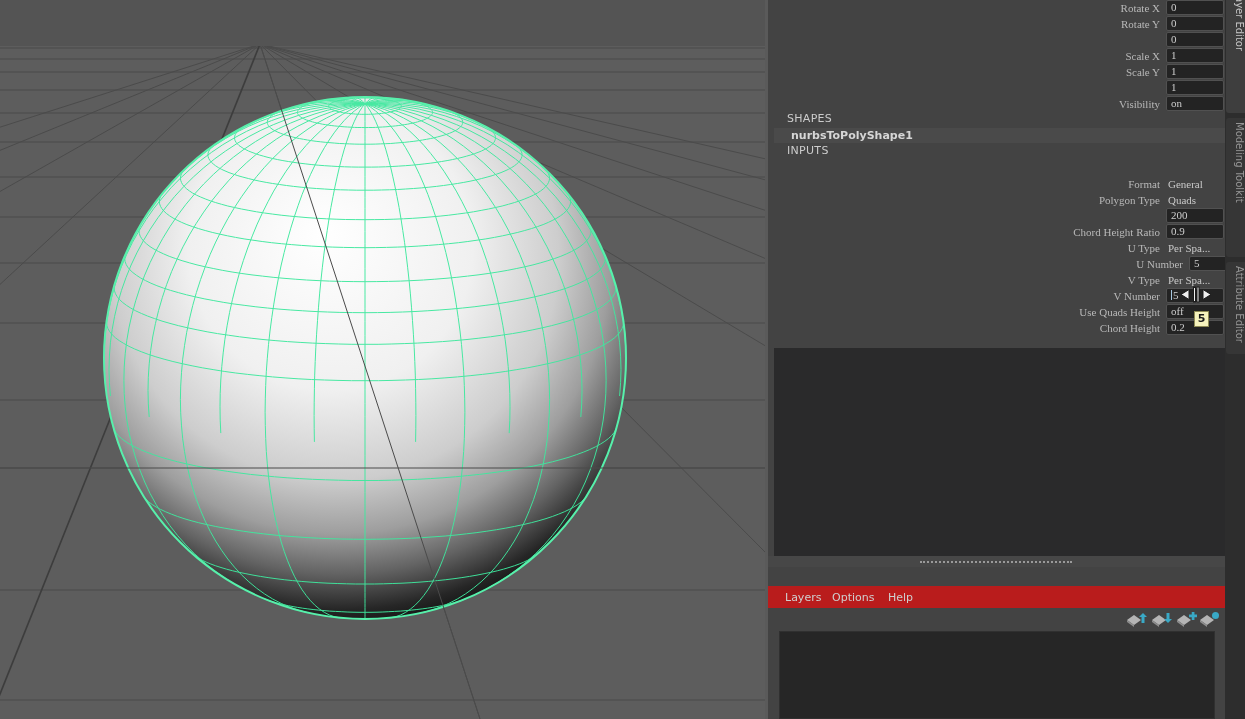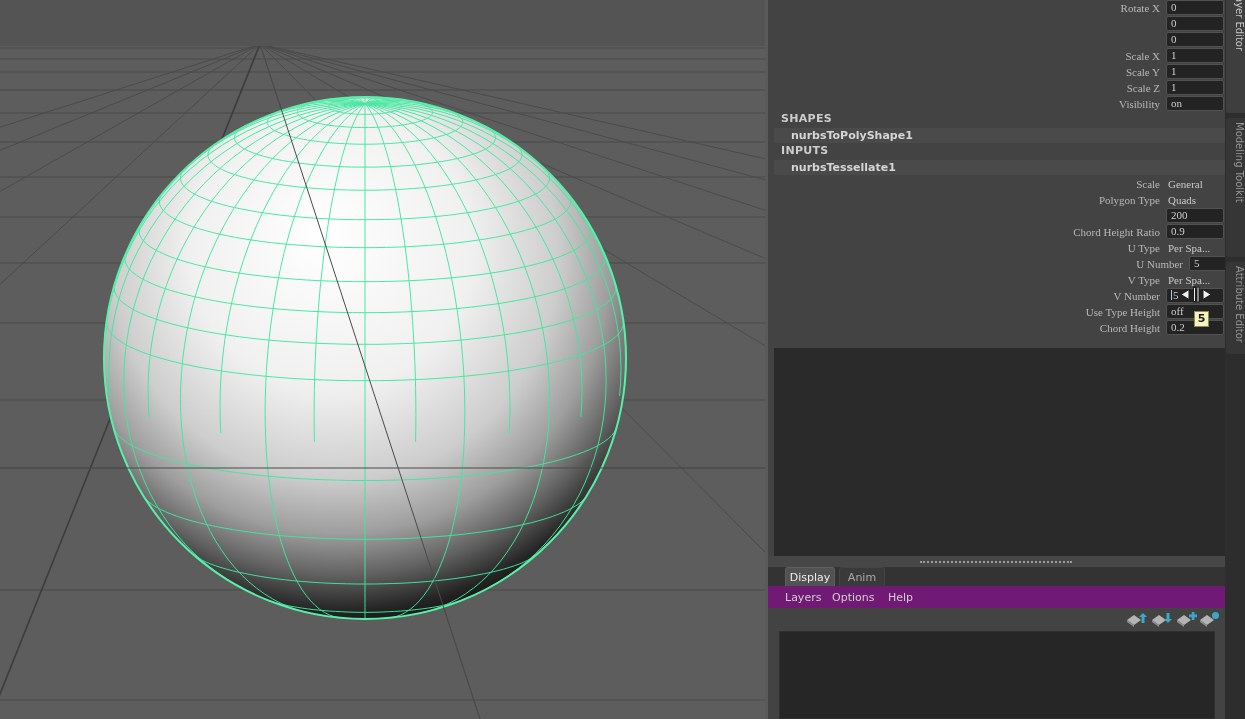--- a/index.html
+++ b/index.html
@@ -17,34 +17,34 @@
   .cb-row { position:absolute; left:0; width:457px; height:16px;font-family:Liberation Serif, serif; }
   .cb-label { position:absolute; left:0; top:2px; width:392px; text-align:right; color:#b8b8b8; }
   .cb-field {
     position:absolute; left:398px; top:0px; width:58px; height:15px;
     background:#232323; border:1px solid #515151; border-radius:2px;
     color:#cdcdcd; padding-left:4px; line-height:13px;
   }
   .cb-enum { position:absolute; left:400px; top:2px; color:#c9c9c9; }
   .caret { display:inline-block; width:1px; height:10px; background:#a8c8e0; vertical-align:-1px; margin-right:1px; }
 
-  .section-header { position:absolute; left:13px; height:16px; color:#cccccc; font-weight:bold; letter-spacing:0.3px; }
+  .section-header { position:absolute; left:19px; height:16px; color:#cccccc; font-weight:normal; letter-spacing:0.3px; }
   .shape-row { position:absolute; left:6px; width:451px; height:15px; background:#4a4a4a; color:#d6d6d6; font-weight:bold; }
   .shape-row span { margin-left:17px; line-height:15px; }
 
   #dark-area { position:absolute; left:6px; top:348px; width:451px; height:208px; background:#2a2a2b; }
   #splitter { position:absolute; left:0; top:556px; width:457px; height:11px; background:#474747; }
   #splitter .dots { position:absolute; left:152px; top:5px; width:152px; height:0; border-top:2px dotted #9a9a9a; }
 
   #layer-tabbar { position:absolute; left:0; top:567px; width:457px; height:19px; background:#333333; }
   .ltab { position:absolute; top:0; height:19px; text-align:center; line-height:19px; border-radius:3px 3px 0 0; }
   .ltab.active { background:#525252; color:#ececec; border:1px solid #5e5e5e; border-bottom:none; }
   .ltab.inactive { background:#3a3a3a; color:#a8a8a8; border:1px solid #444; border-bottom:none; }
 
-  #layer-menus { position:absolute; left:0; top:586px; width:457px; height:22px; background:#701a75; }
+  #layer-menus { position:absolute; left:0; top:586px; width:457px; height:22px; background:#b91c1c; }
   .menu-item { position:absolute; top:5px; color:#cfcfcf; }
 
   #layer-icons { position:absolute; left:0; top:608px; width:457px; height:23px; }
   .licon { position:absolute; top:3px; width:21px; height:17px; cursor:pointer; }
 
   #layers-list { position:absolute; left:11px; top:631px; width:436px; height:88px; background:#262626; border:1px solid #303030; }
 
   .side-tab { position:absolute; left:1px; width:19px; border-radius:3px 0 0 3px; overflow:hidden; }
   .side-tab span {
     writing-mode:vertical-rl; display:block; width:19px; height:100%;
@@ -183,55 +183,52 @@
 
   <div id="divider"></div>
 
   <div id="right-panel">
     <div id="transform-rows">
         <div class="cb-row" style="top: 0px;">
           <div class="cb-label">Rotate X</div>
           <div class="cb-field">0</div>
         </div>
         <div class="cb-row" style="top: 16px;">
+          <div class="cb-label">Rotate Y</div>
           <div class="cb-field">0</div>
         </div>
         <div class="cb-row" style="top: 32px;">
           <div class="cb-field">0</div>
         </div>
         <div class="cb-row" style="top: 48px;">
           <div class="cb-label">Scale X</div>
           <div class="cb-field">1</div>
         </div>
         <div class="cb-row" style="top: 64px;">
           <div class="cb-label">Scale Y</div>
           <div class="cb-field">1</div>
         </div>
         <div class="cb-row" style="top: 80px;">
-          <div class="cb-label">Scale Z</div>
           <div class="cb-field">1</div>
         </div>
         <div class="cb-row" style="top: 96px;">
           <div class="cb-label">Visibility</div>
           <div class="cb-field">on</div>
         </div>
       </div>
 
     <div class="section-header" style="top:112px">SHAPES</div>
     <div class="shape-row" style="top:128px">
       <span>nurbsToPolyShape1</span>
     </div>
     <div class="section-header" style="top:144px">INPUTS</div>
-    <div class="shape-row" style="top:160px">
-      <span>nurbsTessellate1</span>
-    </div>
 
     <div id="attr-rows">
         <div class="cb-row" style="top: 176px;">
-          <div class="cb-label">Scale</div>
+          <div class="cb-label">Format</div>
           <div class="cb-enum">General</div>
         </div>
         <div class="cb-row" style="top: 192px;">
           <div class="cb-label">Polygon Type</div>
           <div class="cb-enum">Quads</div>
         </div>
         <div class="cb-row" style="top: 208px;">
           <div class="cb-field">200</div>
         </div>
         <div class="cb-row" style="top: 224px;">
@@ -248,21 +245,21 @@
         </div>
         <div class="cb-row" style="top: 272px;">
           <div class="cb-label">V Type</div>
           <div class="cb-enum">Per Spa...</div>
         </div>
         <div class="cb-row" style="top: 288px;">
           <div class="cb-label">V Number</div>
           <div class="cb-field"><span class="caret"></span>5</div>
         </div>
         <div class="cb-row" style="top: 304px;">
-          <div class="cb-label">Use Type Height</div>
+          <div class="cb-label">Use Quads Height</div>
           <div class="cb-field">off</div>
         </div>
         <div class="cb-row" style="top: 320px;">
           <div class="cb-label">Chord Height</div>
           <div class="cb-field">0.2</div>
         </div>
       </div>
 
     <div id="cursor-glyph">
       <svg width="32" height="20" viewBox="0 0 32 20">
@@ -275,24 +272,20 @@
       </svg>
     </div>
     <div id="value-tooltip">5</div>
 
     <div id="dark-area"></div>
 
     <div id="splitter">
       <div class="dots"></div>
     </div>
 
-    <div id="layer-tabbar">
-        <div class="ltab active" style="left: 17px; width: 50px;">Display</div>
-        <div class="ltab inactive" style="left: 71px; width: 46px;">Anim</div>
-      </div>
     <div id="layer-menus">
         <div class="menu-item" style="left: 17px;">Layers</div>
         <div class="menu-item" style="left: 64px;">Options</div>
         <div class="menu-item" style="left: 120px;">Help</div>
       </div>
     <div id="layer-icons">
         <div class="licon" style="left: 358px;"><svg width="21" height="17" viewBox="0 0 21 17">
             <polygon points="1,9 8,4 15,9 8,14" fill="#b4b4b4"></polygon>
             <polygon points="1,9 8,14 8,16 1,11" fill="#8d8d8d"></polygon>
             <polygon points="13,6 17,2 21,6 18.5,6 18.5,12 15.5,12 15.5,6" fill="#39a9c6"></polygon>

